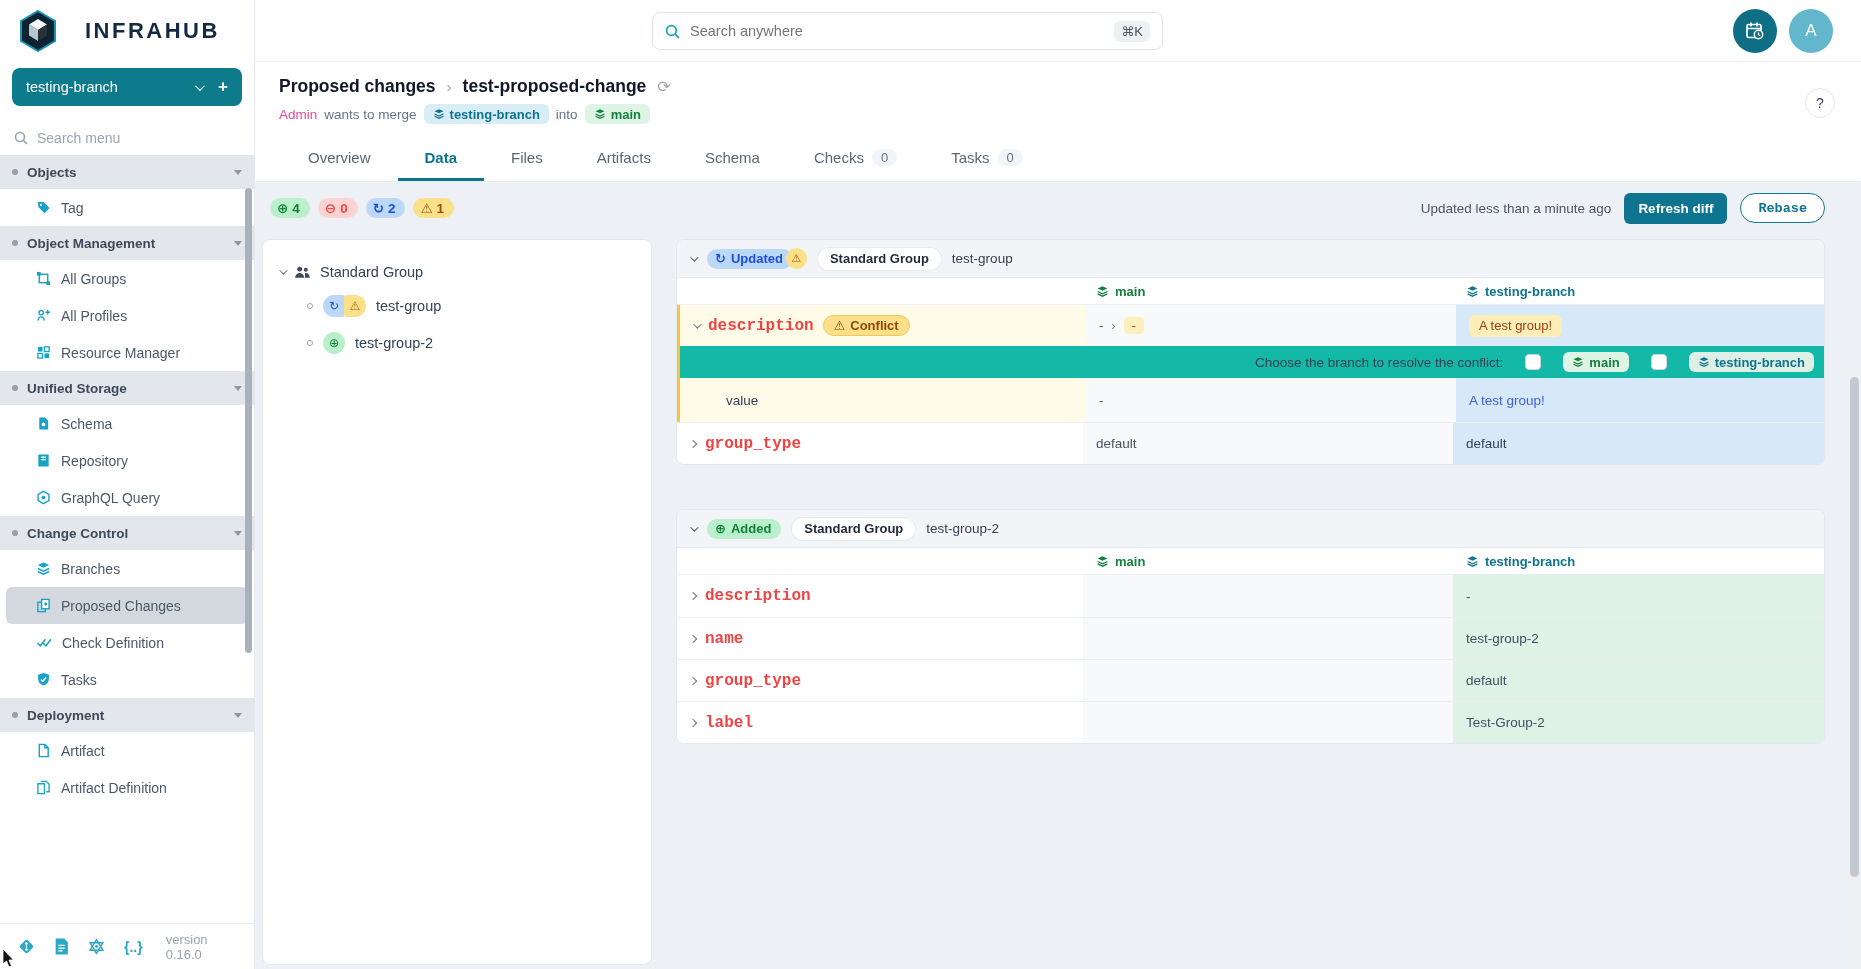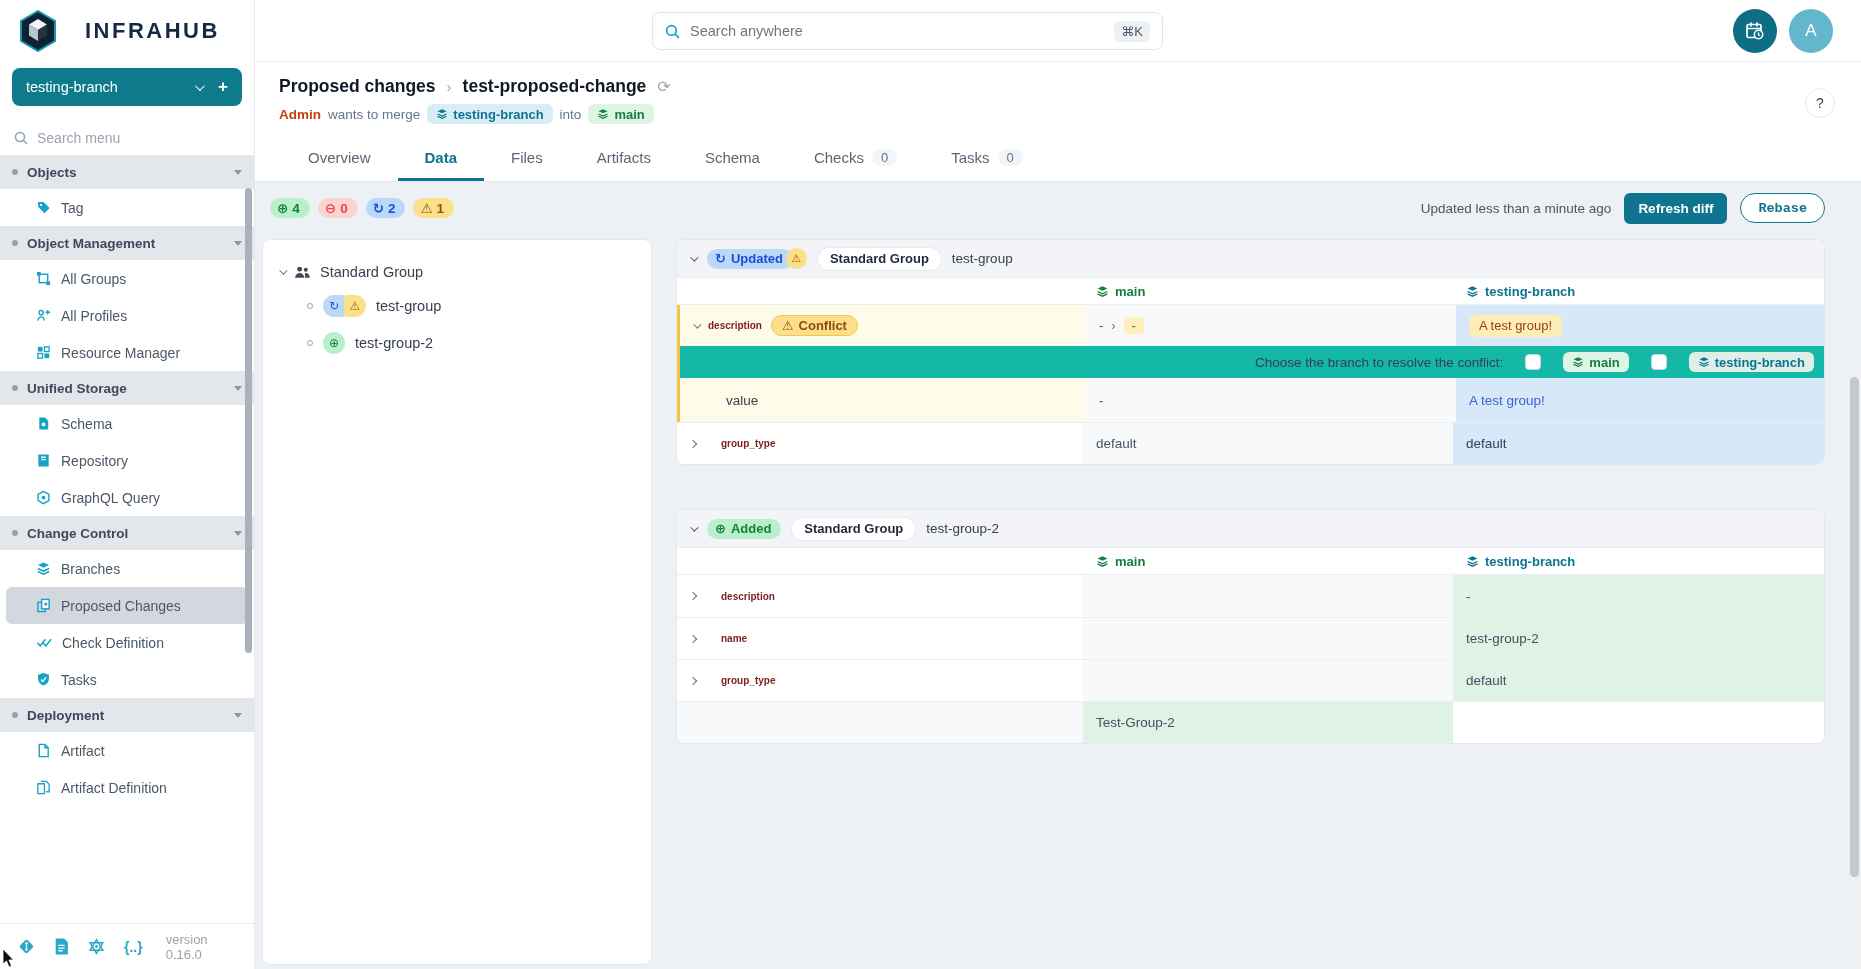--- a/index.html
+++ b/index.html
@@ -40,21 +40,21 @@
   .circle-btn { width:44px; height:44px; border-radius:50%; display:flex; align-items:center; justify-content:center; cursor:pointer; }
   .cal { background:#0d6e84; }
   .avatar { background:#62b7cd; color:#fff; font-size:17px; }
 
   .page-head { background:#fff; padding:14px 24px 10px; position:relative; }
   .crumb-row { display:flex; align-items:center; gap:11px; }
   .crumb { font-size:17.5px; font-weight:700; color:#111827; }
   .crumb-sep { color:#9ca3af; font-size:15px; }
   .refresh-glyph { color:#9ca3af; font-size:16px; }
   .merge-row { margin-top:7px; display:flex; align-items:center; gap:7px; font-size:13.5px; color:#64748b; }
-  .author { color:#c2410c; font-weight:700;text-align:right; }
+  .author { color:#ec4899; font-weight:400;text-align:right; }
   .br-badge { display:inline-flex; align-items:center; gap:5px; border-radius:6px; padding:2.5px 9px; font-size:13px; font-weight:700; }
   .br-blue { background:#d9edf6; color:#0e7490; }
   .br-green { background:#def5e5; color:#15803d; }
   .help-btn { position:absolute; right:26px; top:26px; width:30px; height:30px; border-radius:50%; border:1px solid #e3e8ed; background:#fff; color:#374151; font-size:14px; display:flex; align-items:center; justify-content:center; cursor:pointer; }
 
   .tabs { background:#fff; border-bottom:1px solid #e8ebee; display:flex; padding-left:26px; }
   .tab { padding:15px 27px 15px; font-size:15px; color:#5b6675; cursor:pointer; display:flex; align-items:center; gap:8px; }
   .tab.active { color:#0e7490; font-weight:600; box-shadow:inset 0 -3px 0 #0e7490; }
   .tab .cnt { background:#f1f5f9; color:#64748b; border-radius:10px; padding:1px 9px; font-size:13px; }
 
@@ -94,22 +94,22 @@
   .obj-name { font-size:13.5px; color:#374151; }
   .drow { display:grid; grid-template-columns:406px 370px 1fr; }
   .cell { display:flex; align-items:center; padding:0 13px; min-height:100%; }
   .colhead { height:27px; border-bottom:1px solid #eceff2; }
   .colhead .cell { font-size:13px; font-weight:700; gap:6px; }
   .col-main-h { color:#15803d; }
   .col-branch-h { color:#0e7490; }
   .conflict-block { border-left:3px solid #f3c63f; }
   .r-desc { min-height:41px; }
   .lbl-cell-y { background:#fefce8; gap:9px; }
-  .lbl-cell-w { background:#fff; gap:25px; }
-  .attr-lbl { font-size:10px; font-weight:700; color:#7f1d1d; }
+  .lbl-cell-w { background:#fff; gap:9px; }
+  .attr-lbl { font-size:16px; font-weight:700; color:#ef4444;font-family:Liberation Mono, monospace; }
   .conf-pill { display:inline-flex; align-items:center; gap:5px; background:#fcdf88; border:1px solid #eec75a; color:#8a4b0f; border-radius:12px; padding:2px 10px; font-size:13px; font-weight:600; }
   .cell-main { background:#f7f9fb; font-size:13.5px; color:#4b5563; gap:8px; }
   .cell-branch-b { background:#d7e8f8; font-size:13.5px; color:#33415c; }
   .cell-branch-g { background:#def3e6; font-size:13.5px; color:#425060; }
   .old-dash { color:#4b5563; }
   .arrow-sep { color:#6b7280; font-size:12px; }
   .dash-hl { background:#fdf0bd; color:#7c5b12; border-radius:4px; padding:1px 8px; }
   .val-chip { background:#fdeeb8; color:#9a3d12; border-radius:6px; padding:3.5px 10px; font-size:13px; }
   .r-resolve { min-height:32px; background:#14b8a6; display:flex; align-items:center; justify-content:flex-end; gap:22px; padding-right:10px; font-size:13.5px; color:#374151; }
   .cb { width:16px; height:16px; border:1.5px solid #cbd5e1; border-radius:4px; background:#fff; cursor:pointer; }
@@ -642,20 +642,24 @@
               <div class="cell lbl-cell-w">
                   <span class="chev right sm"></span>
                   <span class="attr-lbl">group_type</span>
                 </div>
               <div class="cell cell-main"></div>
               <div class="cell cell-branch-g">
                   <span>default</span>
                 </div>
             </div>
             <div class="drow r-plain">
+              <div class="cell lbl-cell-w">
+                  <span class="chev right sm"></span>
+                  <span class="attr-lbl">label</span>
+                </div>
               <div class="cell cell-main"></div>
               <div class="cell cell-branch-g">
                   <span>Test-Group-2</span>
                 </div>
             </div>
           </div>
 
         </div>
       </div>
 

